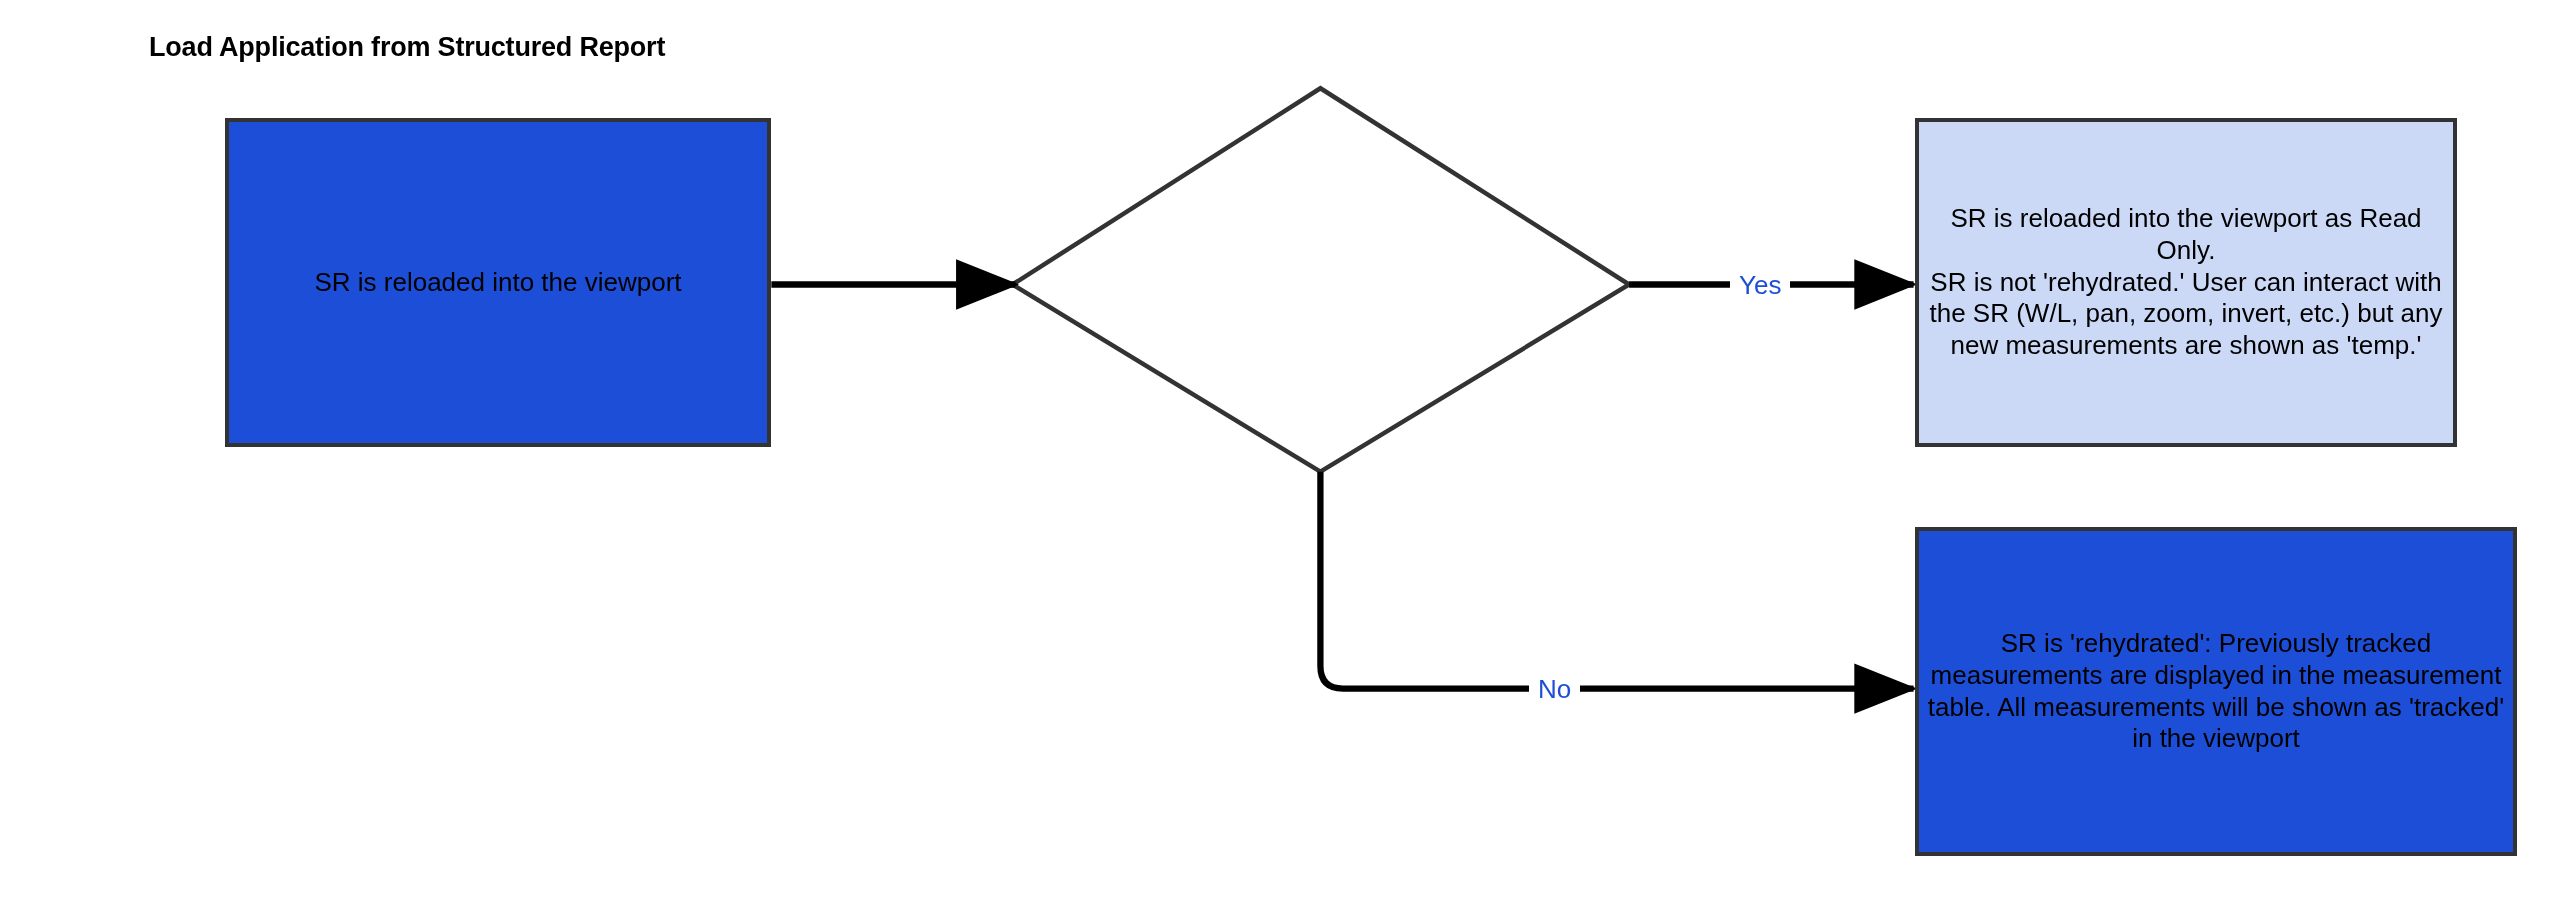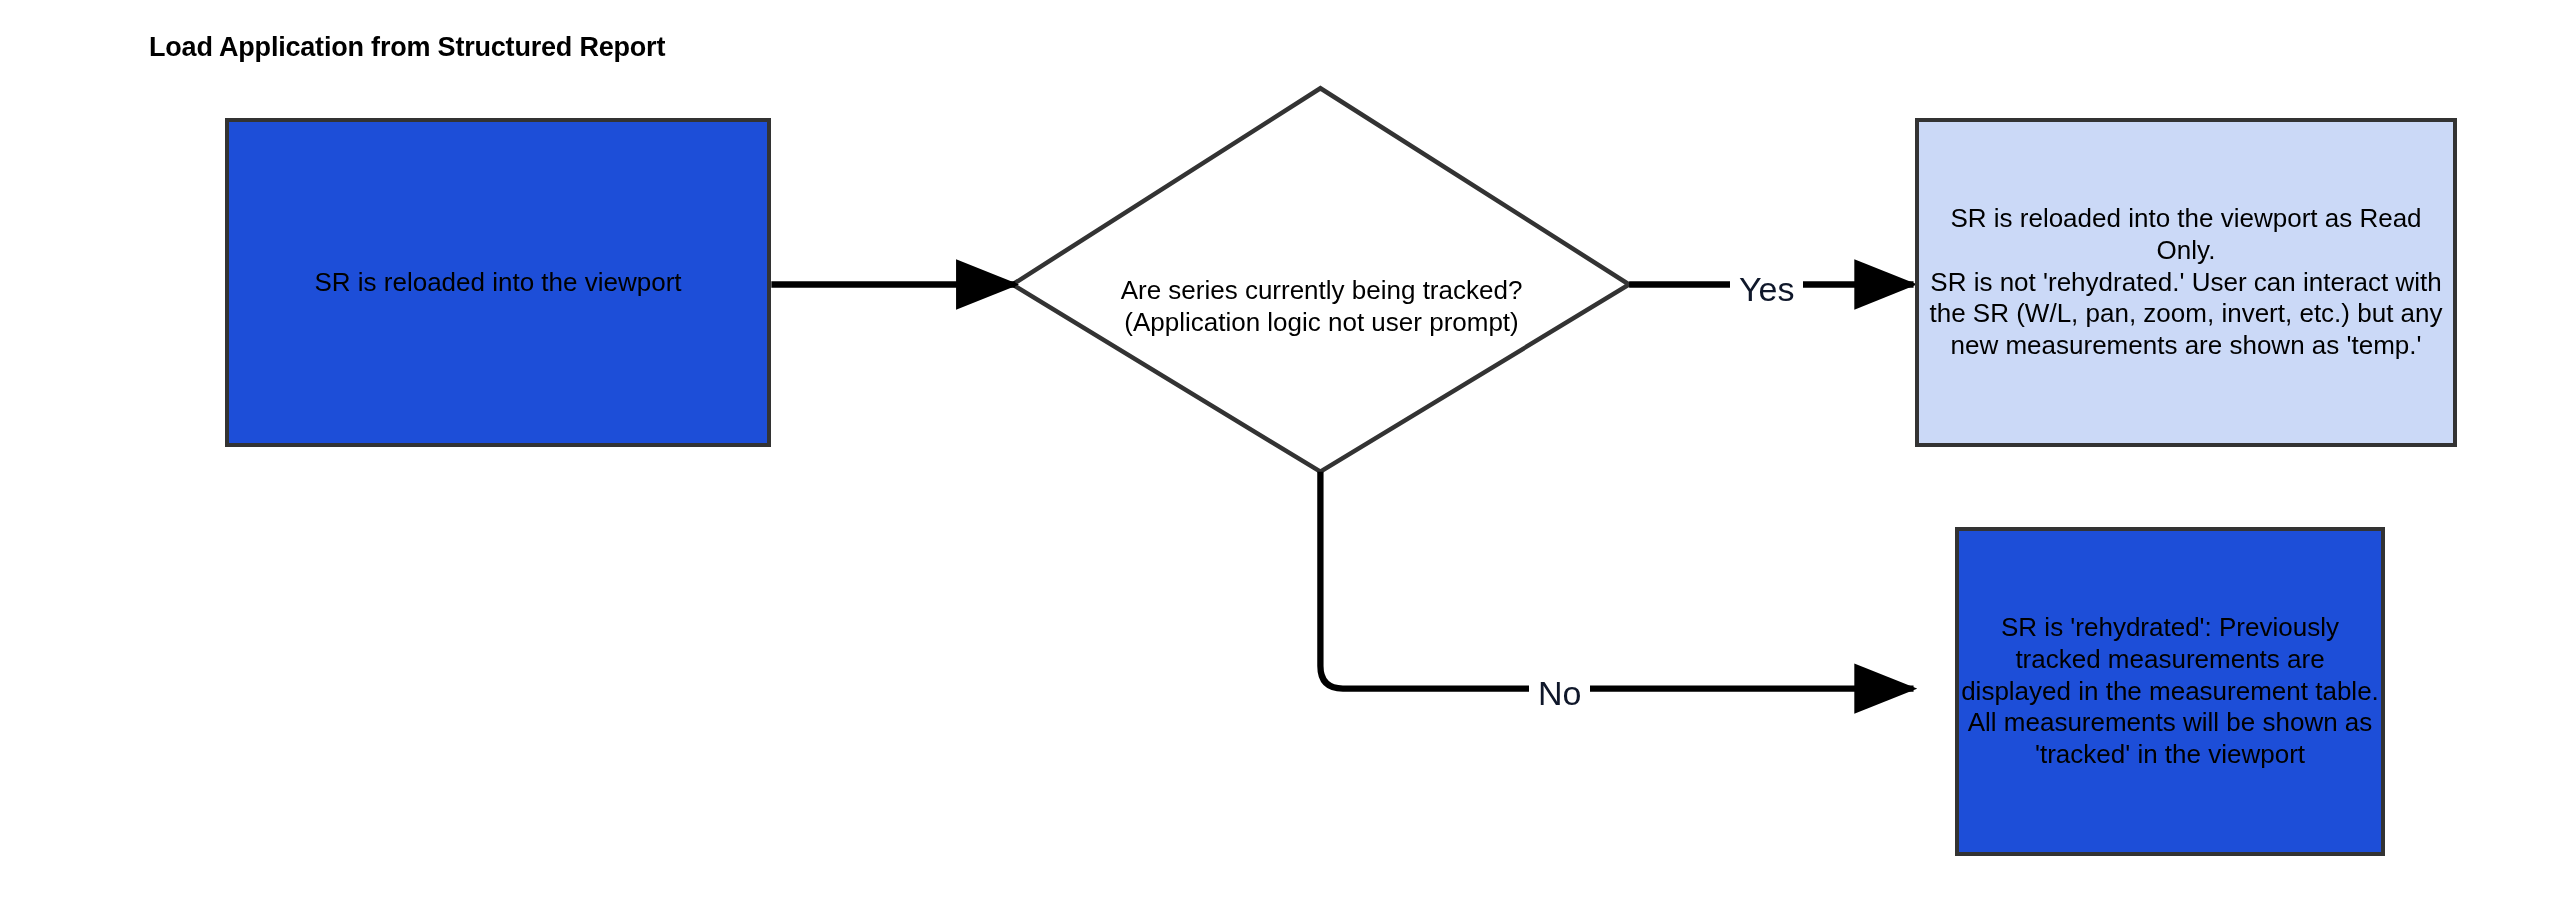--- a/index.html
+++ b/index.html
@@ -69,42 +69,41 @@
   #node-start .node-text { padding: 0 20px; }
   #node-readonly {
     left: 1915px;
     top: 118px;
     width: 542px;
     height: 329px;
   }
   #node-rehydrated {
     left: 1915px;
     top: 527px;
-    width: 430px;
+    width: 602px;
     height: 329px;
-    margin-left: 40px;
   }
   #node-decision {
     left: 1013px;
     top: 88px;
     width: 617px;
     height: 384px;
     background: transparent;
     border: none;
   }
   #node-decision .node-text {
     position: relative;
     z-index: 2;
     padding: 0;
     transform: translateY(27px);
   }
   .edge-label {
     position: absolute;
-    font-size: 34px;
-    color: #0f172a;
+    font-size: 26px;
+    color: #1d4ed8;
     background: #ffffff;
     padding: 0 9px;
     line-height: 1;
     white-space: nowrap;
   }
   #label-yes {
     left: 1730px;
     top: 272px;
   }
   #label-no {
@@ -132,24 +131,20 @@
 
     <line x1="1810" y1="316" x2="2126" y2="316" stroke="#000000" stroke-width="7" marker-end="url(#arrowhead)"></line>
 
     <path d="M1467,524 L1467,740 Q1467,765 1492,765 L2126,765" fill="none" stroke="#000000" stroke-width="7" marker-end="url(#arrowhead)"></path>
   </svg>
 
   <div class="node node-box" id="node-start">
     <span class="node-text">SR is reloaded into the viewport</span>
   </div>
 
-  <div class="node" id="node-decision">
-    <span class="node-text">Are series currently being tracked?
-(Application logic not user prompt)</span>
-  </div>
 
   <div class="node node-box accent" id="node-readonly">
     <span class="node-text">SR is reloaded into the viewport as Read Only.
 SR is not 'rehydrated.' User can interact with the SR (W/L, pan, zoom, invert, etc.) but any new measurements are shown as 'temp.'</span>
   </div>
 
   <div class="node node-box" id="node-rehydrated">
     <span class="node-text">SR is 'rehydrated': Previously tracked measurements are displayed in the measurement table. All measurements will be shown as 'tracked' in the viewport</span>
   </div>
 

